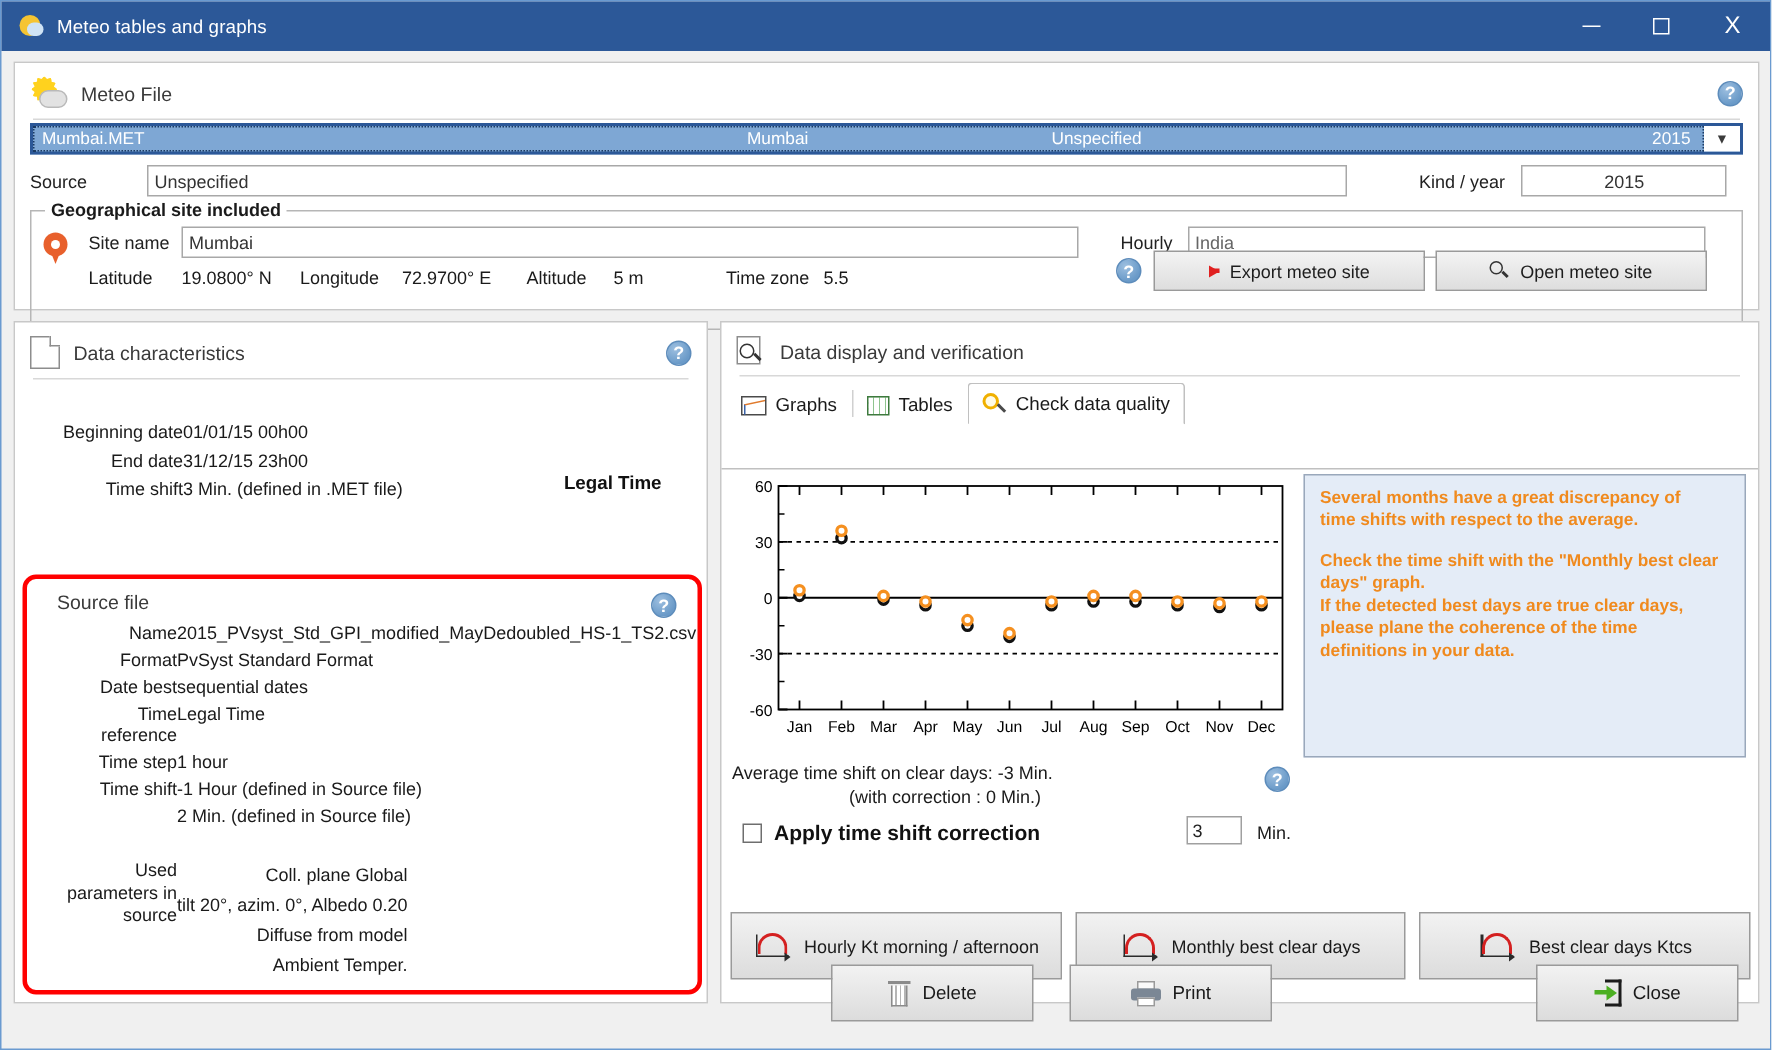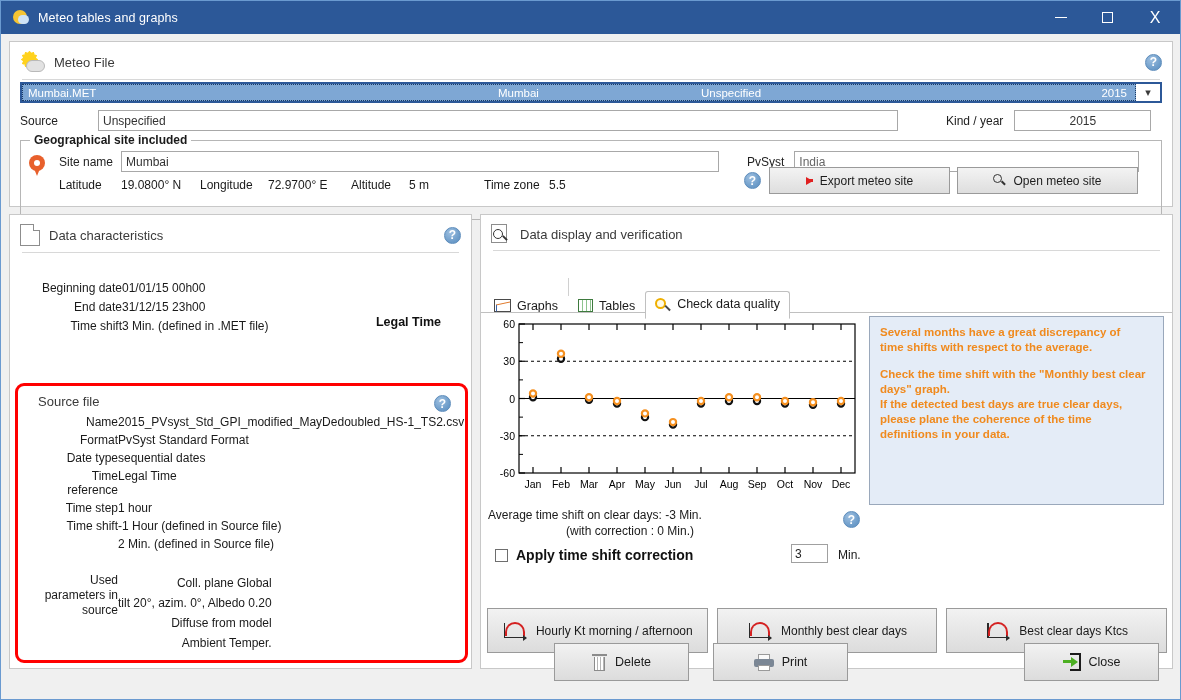--- a/index.html
+++ b/index.html
@@ -212,26 +212,25 @@
     position: absolute; left: 2px; top: 5px; width: 10px; height: 10px;
     border: 1.6px solid #333; border-radius: 50%;
   }
   .mag-handle {
     position: absolute; left: 11px; top: 13px; width: 6px; height: 1.8px;
     background: #333; transform: rotate(45deg);
   }
 
   .tabs { display: flex; margin: 4px 0 0 4px; align-items: flex-end; }
   .tab {
-    display: flex; gap: 6px;
+    display: flex; align-items: center; gap: 6px;
     padding: 5px 9px 5px 8px;
     font-size: 12.5px; color: #1a1a1a; cursor: pointer;
     border: 1px solid transparent; border-bottom: none;
     background: transparent;
-    margin-top: 36px;
   }
   .tab.active {
     background: #ffffff;
     border: 1px solid #c0c0c0; border-bottom: 1px solid #ffffff;
     border-radius: 3px 3px 0 0;
     margin-bottom: -1px; position: relative; z-index: 2;
   }
   .tab-sep { width:1px; height: 18px; background: #d0d0d0; align-self: center;}
 
   .icon-graphs { width: 17px; height: 13px; position: relative;
@@ -442,21 +441,21 @@
 
         <div style="position:absolute;left:8px;top:14px" class="pin-icon">
           <div class="tip"></div>
             <div class="head"></div>
             <div class="dot"></div>
         </div>
 
         <div style="position:absolute;left:38px;top:10px;display:flex;align-items:center;">
           <div class="lbl" style="width:62px">Site name</div>
           <div class="txtinput" style="width:598px">Mumbai</div>
-          <div class="lbl" style="margin-left:28px">PvSyst</div>
+          <div class="lbl" style="margin-left:28px">Hourly</div>
           <div class="txtinput" style="width:345px;margin-left:10px;color:#666">India</div>
         </div>
 
         <div style="position:absolute;left:38px;top:37px;display:flex;align-items:center;font-size:12px;color:#1a1a1a">
           <span style="width:62px">Latitude</span>
           <span style="width:79px">19.0800° N</span>
           <span style="width:68px">Longitude</span>
           <span style="width:83px">72.9700° E</span>
           <span style="width:58px">Altitude</span>
           <span style="width:75px">5 m</span>
@@ -520,21 +519,21 @@
         <div class="src-grid">
           <div class="src-row">
             <span class="src-key">Name</span>
             <span>2015_PVsyst_Std_GPI_modified_MayDedoubled_HS-1_TS2.csv</span>
           </div>
           <div class="src-row">
             <span class="src-key">Format</span>
             <span>PvSyst Standard Format</span>
           </div>
           <div class="src-row">
-            <span class="src-key">Date type</span>
+            <span class="src-key">Date best</span>
             <span>sequential dates</span>
           </div>
           <div class="src-row">
             <span class="src-key">Time reference</span>
             <span>Legal Time</span>
           </div>
           <div class="src-row">
             <span class="src-key">Time step</span>
             <span>1 hour</span>
           </div>

